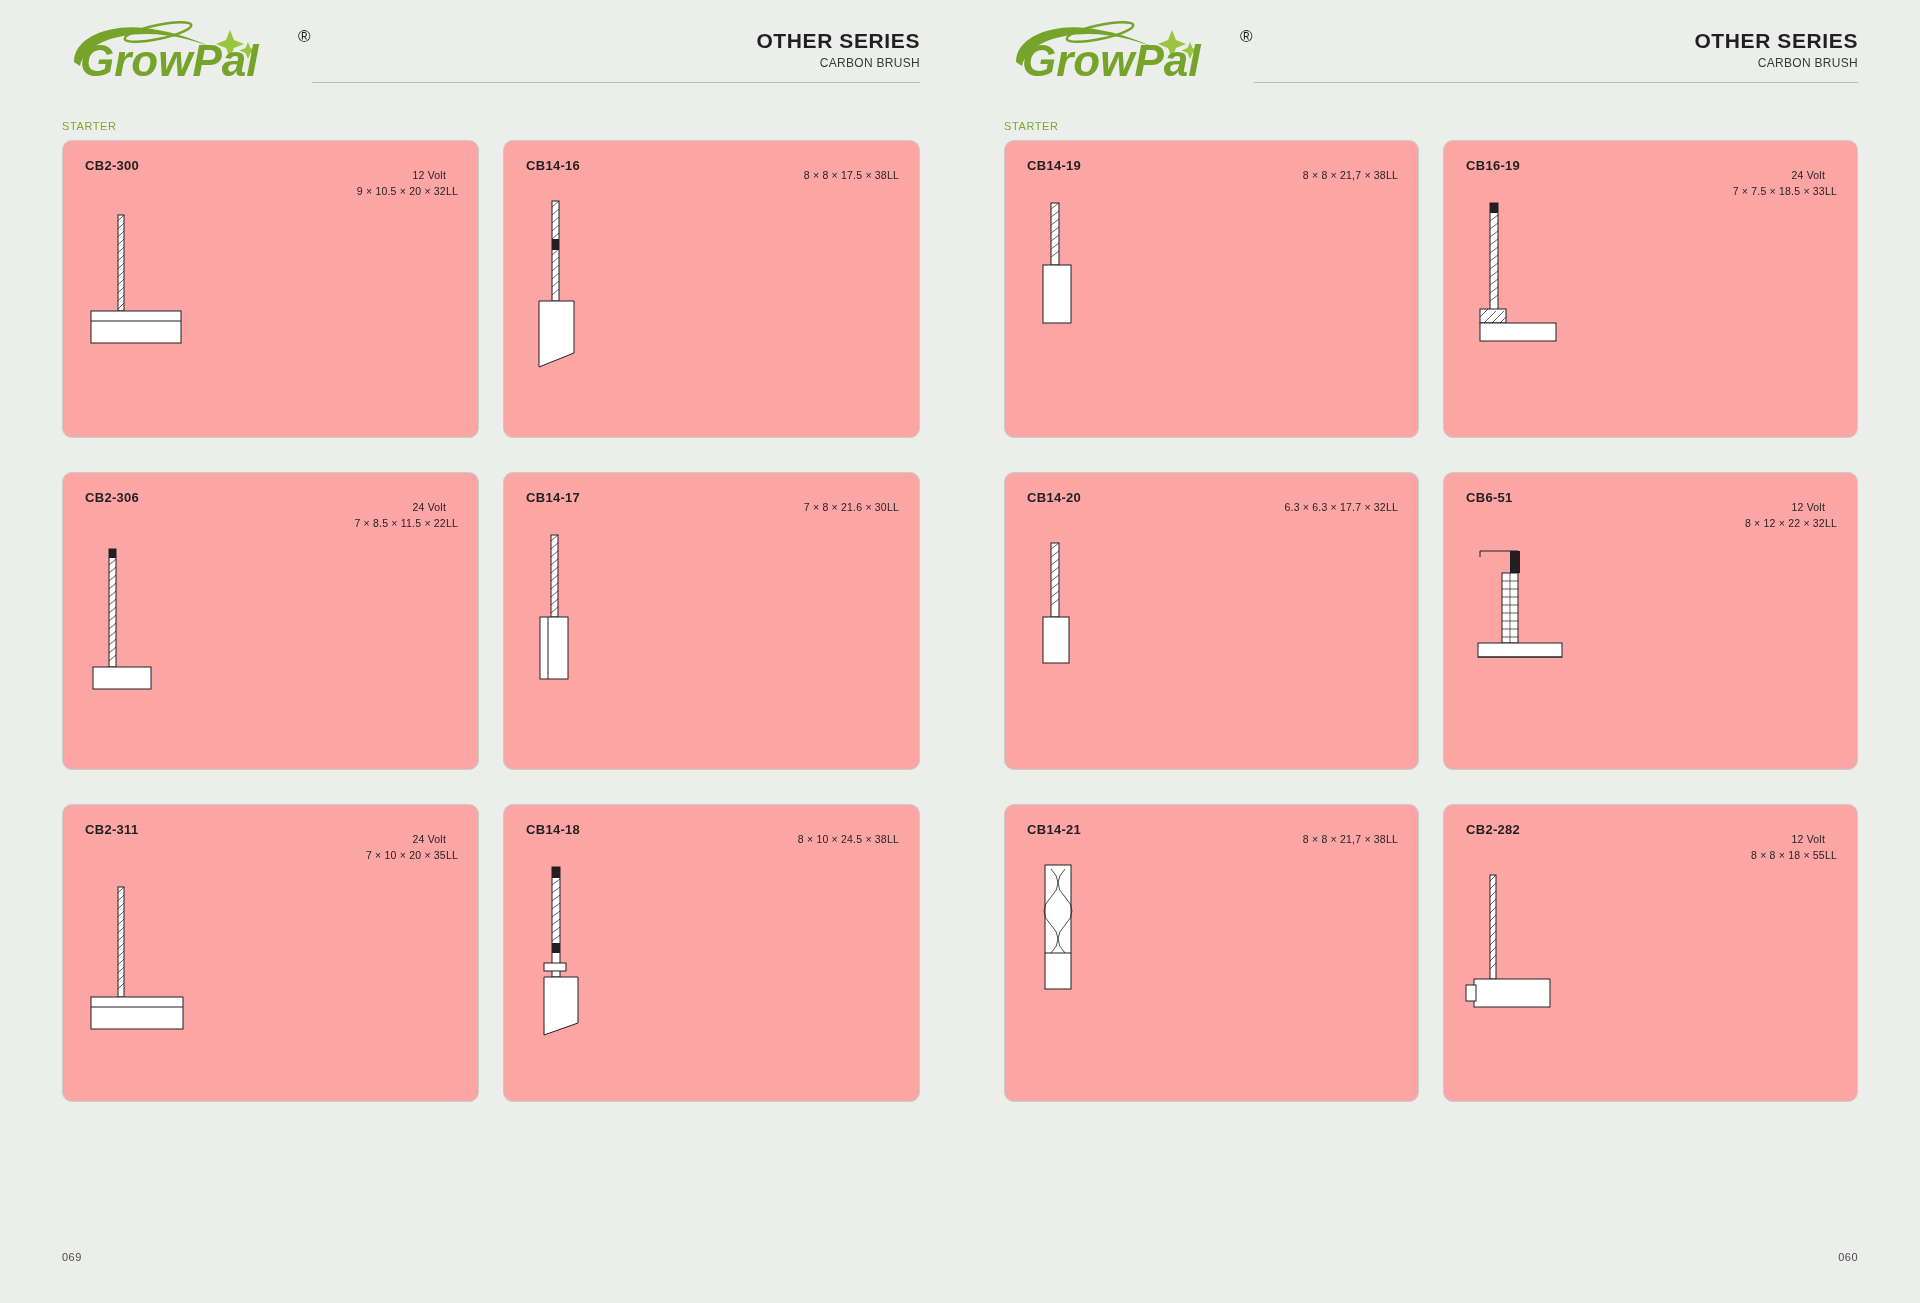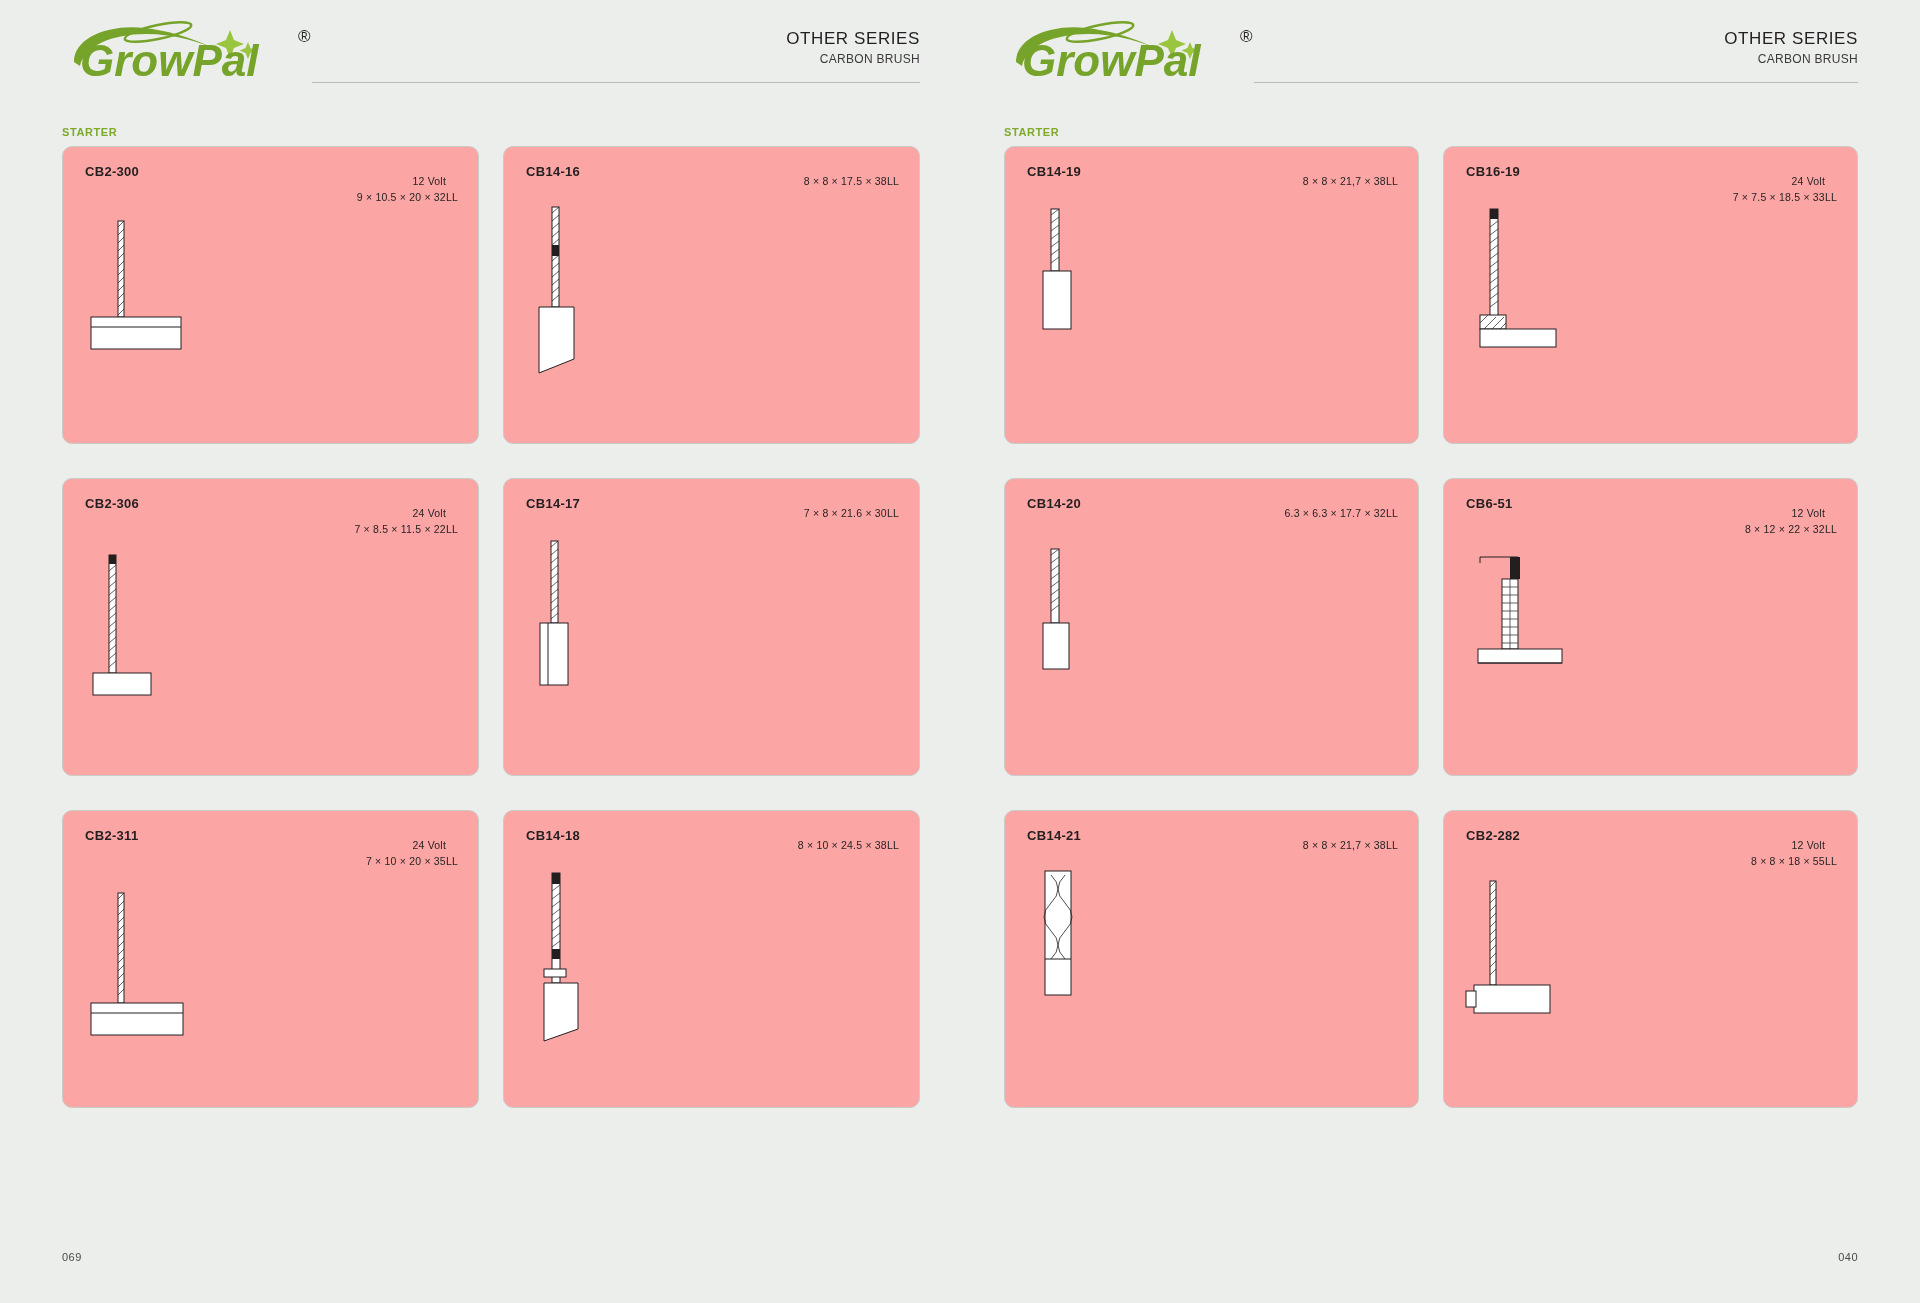--- a/index.html
+++ b/index.html
@@ -43,22 +43,22 @@
     width: 300px;
     height: 72px;
   }
   .logo-svg { display: block; }
   .header-right {
     margin-top: 30px;
     text-align: right;
     min-width: 260px;
   }
   .series-title {
-    font-size: 17px;
-    font-weight: normal;
+    font-size: 21px;
+    font-weight: bold;
     letter-spacing: 0.6px;
     color: #231f20;
     line-height: 1;
   }
   .series-sub {
     font-size: 12px;
     color: #3a3a3a;
     letter-spacing: 0.3px;
     margin-top: 5px;
   }
@@ -68,25 +68,25 @@
     right: 0;
     top: 82px;
     height: 1px;
     background: #b9bdb8;
   }
   .page.right .header-rule { left: 250px; }
 
   
   .section-label {
     font-size: 11px;
-    font-weight: bold;
+    font-weight: normal;
     color: #7fa92b;
     letter-spacing: 0.6px;
     margin-bottom: 8px;
-    margin-top: 8px;
+    margin-top: 2px;
   }
 
   
   .grid {
     display: grid;
     grid-template-columns: repeat(2, 1fr);
     grid-auto-rows: 298px;
     column-gap: 24px;
     row-gap: 34px;
   }
@@ -545,16 +545,16 @@
               </g>
               <rect x="30" y="140" width="76" height="28" fill="#ffffff"></rect>
               <rect x="22" y="146" width="10" height="16" fill="#ffffff"></rect>
             </g>
           </svg>
         </div>
       </div>
 
     </div>
 
-    <div class="folio">040</div>
+    <div class="folio">060</div>
   </div>
 
 </div>
 
 </body></html>

